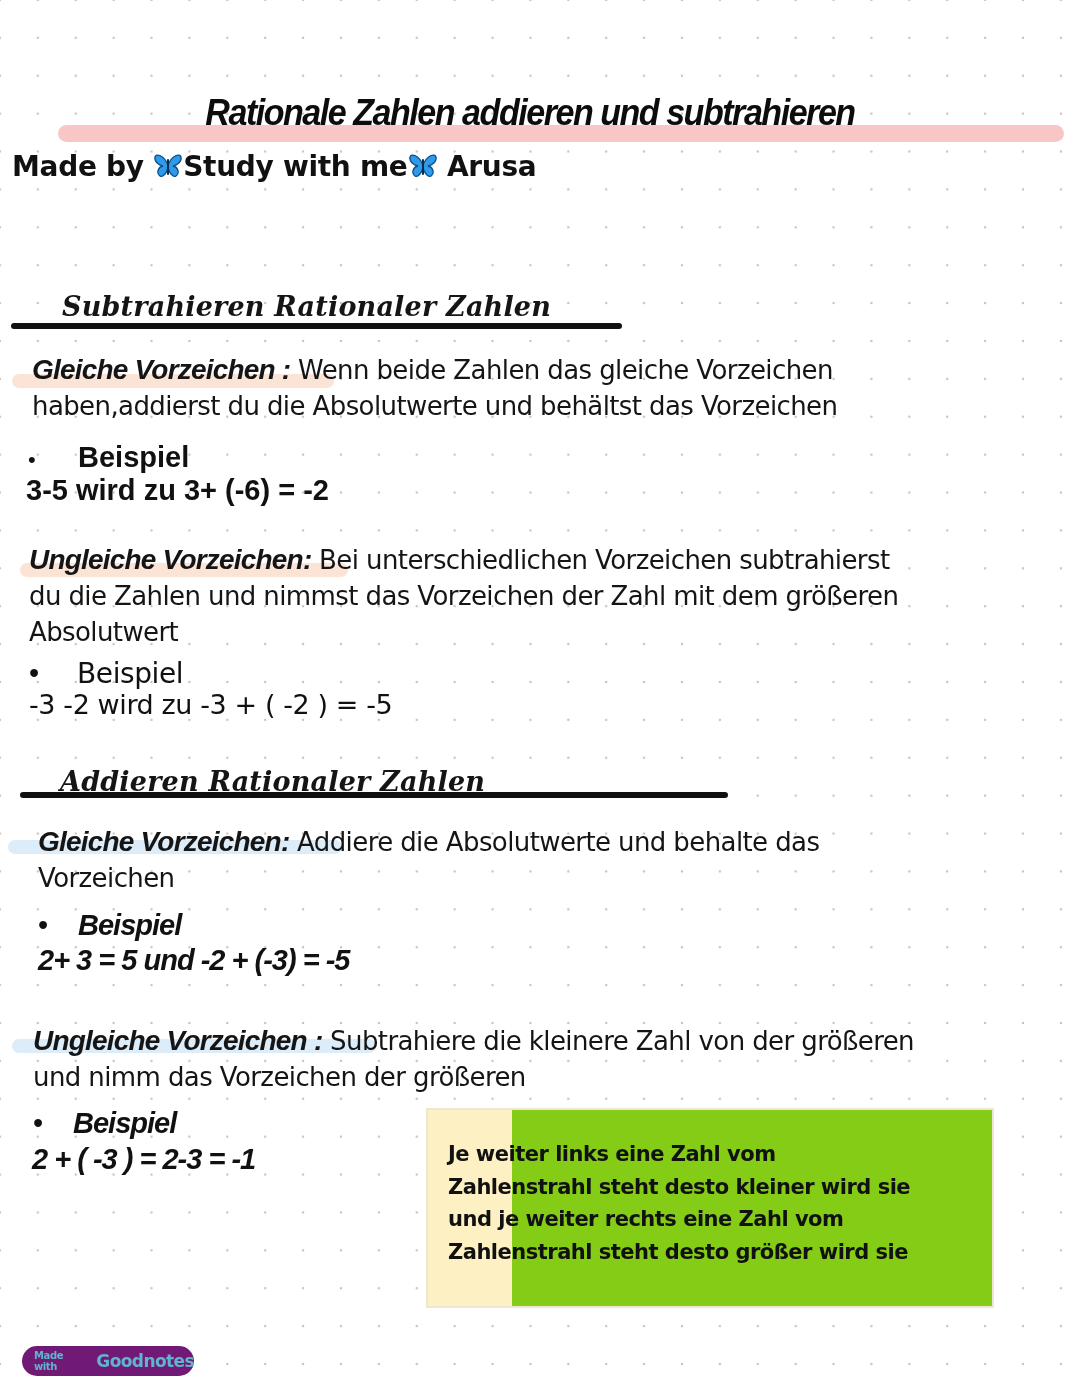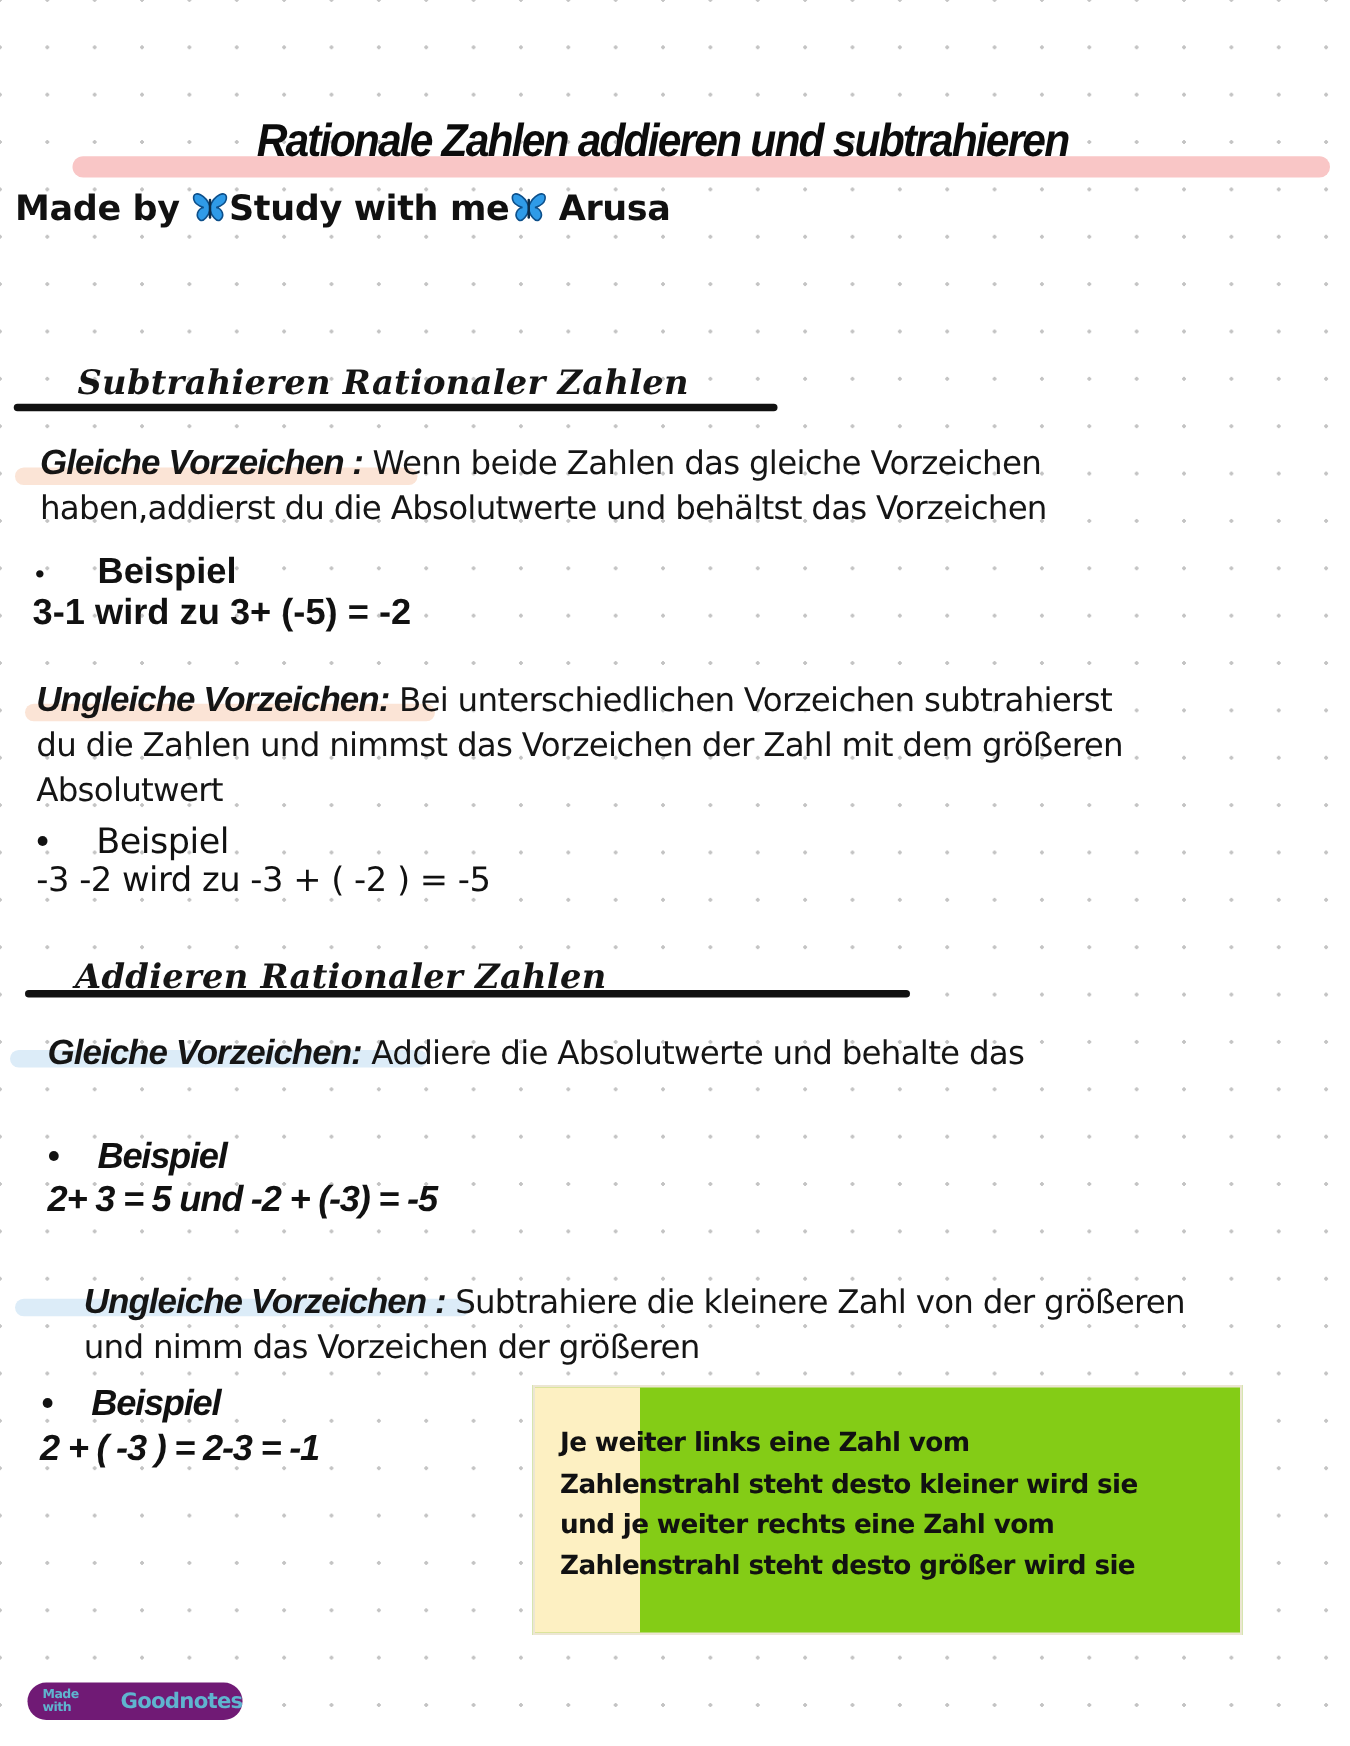--- a/index.html
+++ b/index.html
@@ -121,47 +121,48 @@
 <div class="abs rule" style="left:11px; top:323px; width:611px;"></div>
 
 <div class="hl hl-orange" style="left:12px; top:374px; width:322px;"></div>
 <div class="abs para" style="left:32px; top:352px;">
   <div><span class="term">Gleiche Vorzeichen :</span><span> Wenn beide Zahlen das gleiche Vorzeichen</span></div>
   <div>haben,addierst du die Absolutwerte und behältst das Vorzeichen</div>
 </div>
 <div class="abs bullet-row" style="left:28px; top:434px;">
   <span class="bullet-dot" style="width:50px; font-size:22px;">•</span><span style="font-weight:bold;">Beispiel</span>
 </div>
-<div class="abs example" style="left:26px; top:472px;">3-1 wird zu 3+ (-5) = -2</div>
+<div class="abs example" style="left:26px; top:472px;">3-5 wird zu 3+ (-6) = -2</div>
 
 <div class="hl hl-orange" style="left:20px; top:563px; width:328px;"></div>
 <div class="abs para" style="left:29px; top:542px;">
   <div><span class="term">Ungleiche Vorzeichen:</span><span> Bei unterschiedlichen Vorzeichen subtrahierst</span></div>
   <div>du die Zahlen und nimmst das Vorzeichen der Zahl mit dem größeren</div>
   <div>Absolutwert</div>
 </div>
 <div class="abs bullet-row" style="left:29px; top:650px;">
   <span class="bullet-dot">•</span><span class="example-regular" style="font-size:28px;">Beispiel</span>
 </div>
 <div class="abs example example-regular" style="left:29px; top:687px;">-3 -2 wird zu -3 + ( -2 )  = -5</div>
 
 <div class="abs section-heading" style="left:60px; top:755px;">Addieren Rationaler Zahlen</div>
 <div class="abs rule" style="left:20px; top:792px; width:708px;"></div>
 
 <div class="hl hl-blue" style="left:8px; top:840px; width:334px;"></div>
 <div class="abs para" style="left:38px; top:824px;">
   <div><span class="term">Gleiche Vorzeichen:</span><span> Addiere die Absolutwerte und behalte das</span></div>
+  <div>Vorzeichen</div>
 </div>
 <div class="abs bullet-row" style="left:38px; top:902px;">
   <span class="bullet-dot" style="width:40px;">•</span><span class="italic-bold">Beispiel</span>
 </div>
 <div class="abs example italic-bold" style="left:38px; top:942px;">2+ 3 = 5 und -2 + (-3) = -5</div>
 
 <div class="hl hl-blue" style="left:12px; top:1039px; width:364px;"></div>
-<div class="abs para" style="left:33px; top:1023px;margin-left:34px;">
+<div class="abs para" style="left:33px; top:1023px;">
   <div><span class="term">Ungleiche Vorzeichen :</span><span> Subtrahiere die kleinere Zahl von der größeren</span></div>
   <div>und nimm das Vorzeichen der größeren</div>
 </div>
 <div class="abs bullet-row" style="left:33px; top:1100px;">
   <span class="bullet-dot" style="width:40px;">•</span><span class="italic-bold">Beispiel</span>
 </div>
 <div class="abs example italic-bold" style="left:32px; top:1141px;">2 + ( -3 ) = 2-3 = -1</div>
 
 <div class="abs note">
   <div class="note-stripe"></div>

